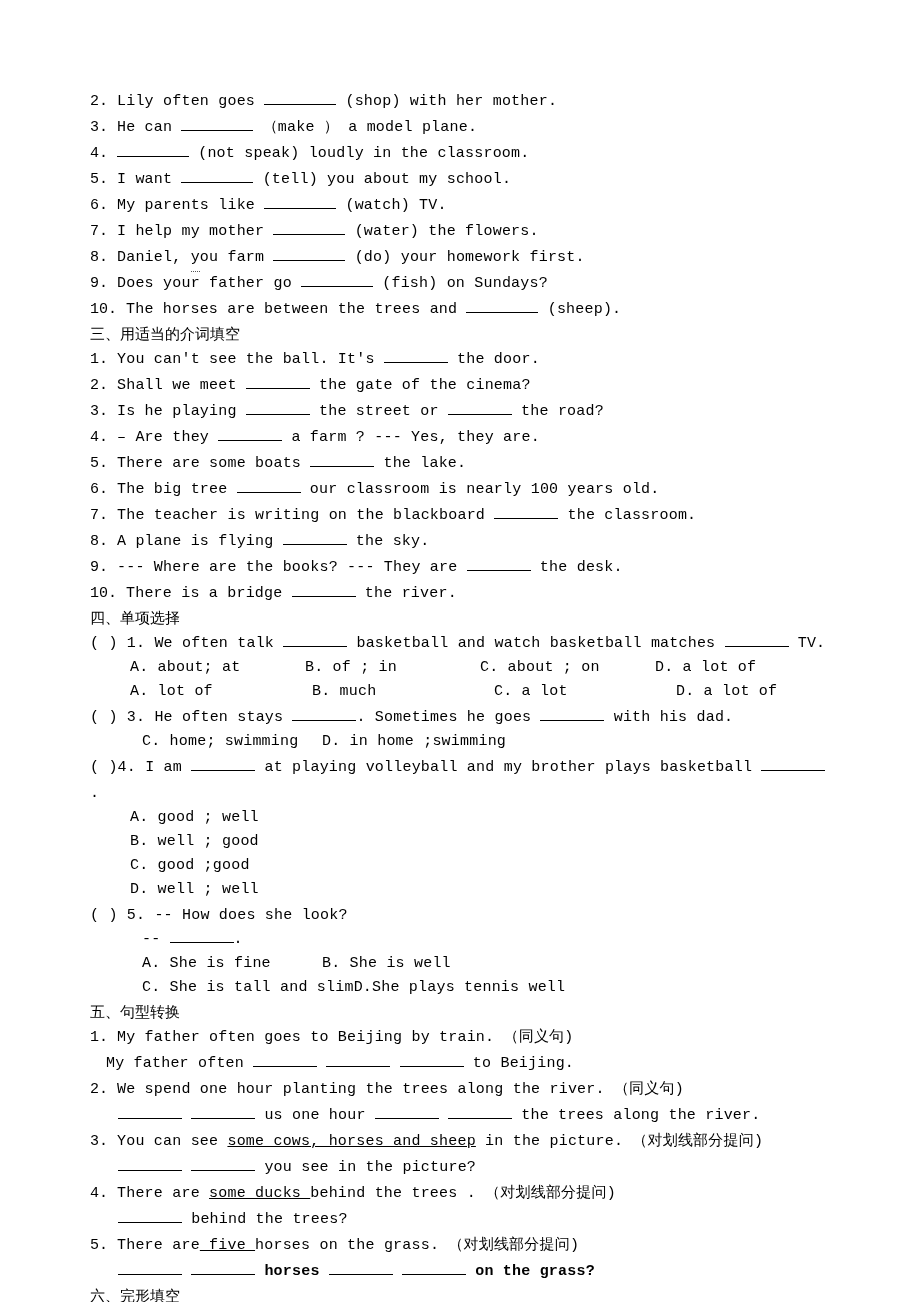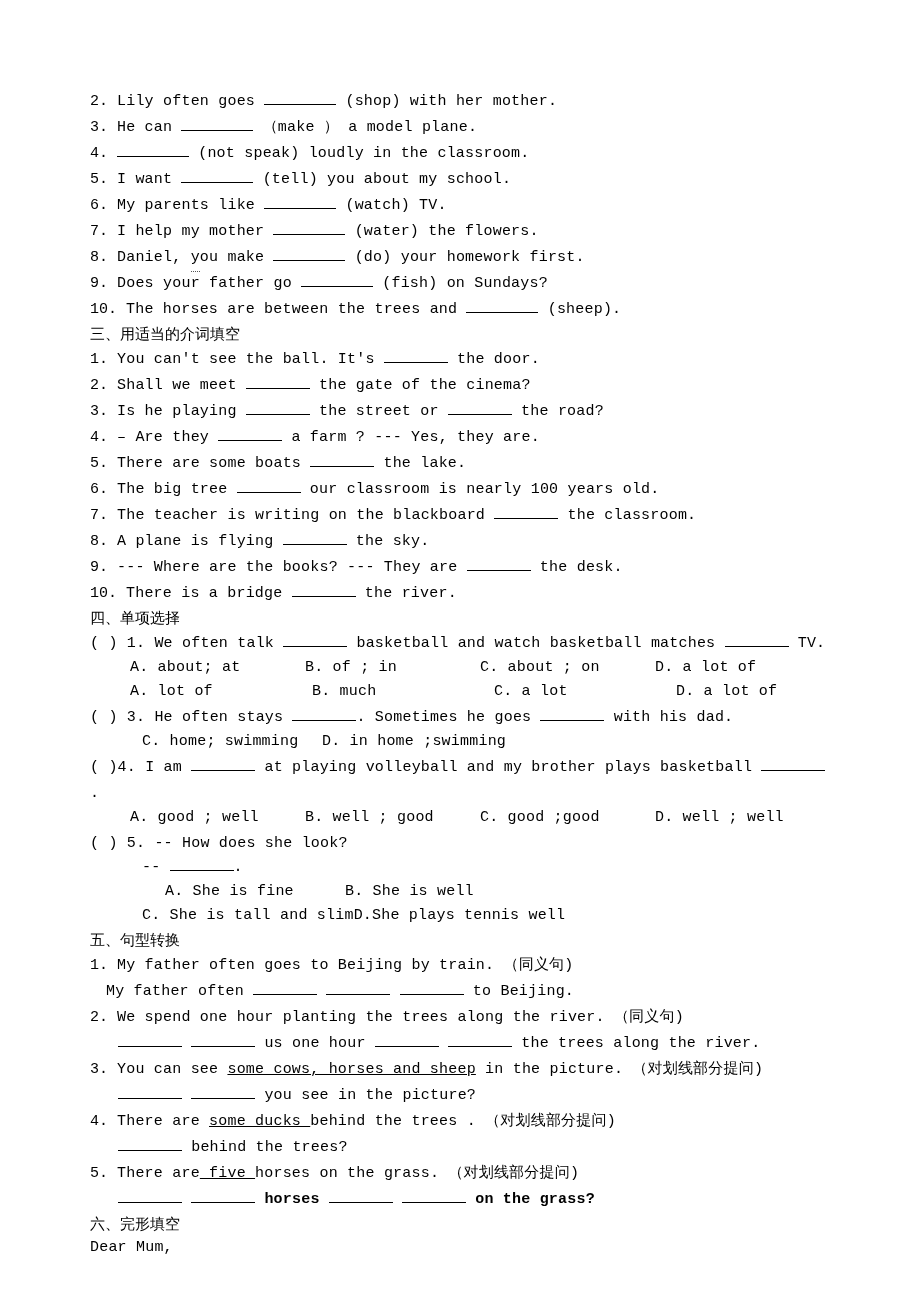--- a/index.html
+++ b/index.html
@@ -52,21 +52,21 @@
 
 <div class="page">
 
   <div id="sec2">
       <div class="p"><span class="num">2. </span><span class="txt">Lily often goes </span><span class="blank b60"></span><span class="txt"> </span><span class="txt">(shop)</span><span class="txt"> with her mother.</span></div>
       <div class="p"><span class="num">3. </span><span class="txt">He can </span><span class="blank b60"></span><span class="txt"> </span><span class="txt">（make ）</span><span class="txt"> a model plane.</span></div>
       <div class="p"><span class="num">4. </span><span class="blank b60"></span><span class="txt"> </span><span class="txt">(not speak)</span><span class="txt"> loudly in the classroom.</span></div>
       <div class="p"><span class="num">5. </span><span class="txt">I want </span><span class="blank b60"></span><span class="txt"> </span><span class="txt">(tell)</span><span class="txt"> you about my school.</span></div>
       <div class="p"><span class="num">6. </span><span class="txt">My parents like </span><span class="blank b60"></span><span class="txt"> </span><span class="txt">(watch)</span><span class="txt"> TV.</span></div>
       <div class="p"><span class="num">7. </span><span class="txt">I help my mother </span><span class="blank b60"></span><span class="txt"> </span><span class="txt">(water)</span><span class="txt"> the flowers.</span></div>
-      <div class="p"><span class="num">8. </span><span class="txt">Daniel, </span><span class="txt udot">y</span><span class="txt">ou make </span><span class="blank b60"></span><span class="txt"> </span><span class="txt">(do)</span><span class="txt"> your homework first.</span></div>
+      <div class="p"><span class="num">8. </span><span class="txt">Daniel, </span><span class="txt udot">y</span><span class="txt">ou farm </span><span class="blank b60"></span><span class="txt"> </span><span class="txt">(do)</span><span class="txt"> your homework first.</span></div>
       <div class="p"><span class="num">9. </span><span class="txt">Does your father go </span><span class="blank b60"></span><span class="txt"> </span><span class="txt">(fish)</span><span class="txt"> on Sundays?</span></div>
       <div class="p"><span class="num">10. </span><span class="txt">The horses are between the trees and </span><span class="blank b60"></span><span class="txt"> </span><span class="txt">(sheep).</span></div>
     </div>
 
   <div class="p cn">三、用适当的介词填空</div>
   <div id="sec3">
       <div class="p"><span class="num">1. </span><span class="txt">You can't see the ball. It's </span><span class="blank b50"></span><span class="txt"> the door.</span></div>
       <div class="p"><span class="num">2. </span><span class="txt">Shall we meet </span><span class="blank b50"></span><span class="txt"> the gate of the cinema?</span></div>
       <div class="p"><span class="num">3. </span><span class="txt">Is he playing </span><span class="blank b50"></span><span class="txt"> the street or </span><span class="blank b50"></span><span class="txt"> the road?</span></div>
       <div class="p"><span class="num">4. </span><span class="txt">– Are they </span><span class="blank b50"></span><span class="txt"> a farm ?      --- Yes, they are.</span></div>
@@ -89,29 +89,29 @@
       </div>
       <div class="p opt-row txt" style="display: flex; gap: 28px;">
         <span style="flex: 1 1 0%;">A. lot of</span>
         <span style="flex: 1 1 0%;">B. much</span>
         <span style="flex: 1 1 0%;">C. a lot</span>
         <span style="flex: 1 1 0%;">D. a lot of</span>
       </div>
       <div class="p"><span class="txt">( ) 3. </span><span class="txt">He often stays </span><span class="blank b50"></span><span class="txt">. Sometimes he goes </span><span class="blank b50"></span><span class="txt"> with his dad.</span></div>
       <div class="p opt-row2 txt"><span style="display: inline-block; min-width: 180px;">C. home; swimming</span><span>D. in home ;swimming</span></div>
       <div class="p"><span class="txt">( )4. </span><span class="txt">I am  </span><span class="blank b50"></span><span class="txt"> at playing volleyball and my brother plays basketball </span><span class="blank b50"></span><span class="txt">.</span></div>
-      <div class="p opt-row txt" style="display: flex;">
+      <div class="p opt-row txt" style="display: flex; flex-direction: column;">
         <span style="flex: 1 1 0%;">A. good ; well</span>
         <span style="flex: 1 1 0%;">B. well ; good</span>
         <span style="flex: 1 1 0%;">C. good ;good</span>
         <span style="flex: 1 1 0%;">D. well ; well</span>
       </div>
       <div class="p"><span class="txt">( ) 5. </span><span class="txt">-- How does she look?</span></div>
       <div class="p opt-row2 txt"><span class="txt">-- </span><span class="blank b50"></span><span class="txt">.</span></div>
-      <div class="p opt-row2 txt"><span style="display: inline-block; min-width: 180px; margin-left: 23px;">A. She is fine</span><span>B. She is well</span></div>
+      <div class="p opt-row2 txt"><span style="display: inline-block; min-width: 180px;">A. She is fine</span><span>B. She is well</span></div>
       <div class="p opt-row2 txt"><span style="display: inline-block; min-width: 180px;">C. She is tall and slim</span><span>D.She plays tennis well</span></div>
     </div>
 
   <div class="p cn">五、句型转换</div>
   <div id="sec5">
       <div class="p"><span class="num">1. </span><span class="txt">My father often goes to Beijing by train. （同义句)</span></div>
       <div class="p indented" style="margin-left: 16px;"><span class="txt">My father often </span><span class="blank b50"></span><span class="txt">  </span><span class="blank b50"></span><span class="txt">  </span><span class="blank b50"></span><span class="txt">  </span><span class="txt"> to Beijing.</span></div>
       <div class="p"><span class="num">2. </span><span class="txt">We spend one hour planting the trees along the river. （同义句)</span></div>
       <div class="p " style="margin-left: 28px;"><span class="blank b50"></span><span class="txt">  </span><span class="blank b50"></span><span class="txt">  </span><span class="txt"> us one hour </span><span class="blank b50"></span><span class="txt">  </span><span class="blank b50"></span><span class="txt">  </span><span class="txt"> the trees along the river.</span></div>
       <div class="p"><span class="num">3. </span><span class="txt">You can see </span><span class="txt u">some cows, horses and sheep</span><span class="txt"> in the picture.  （对划线部分提问)</span></div>

